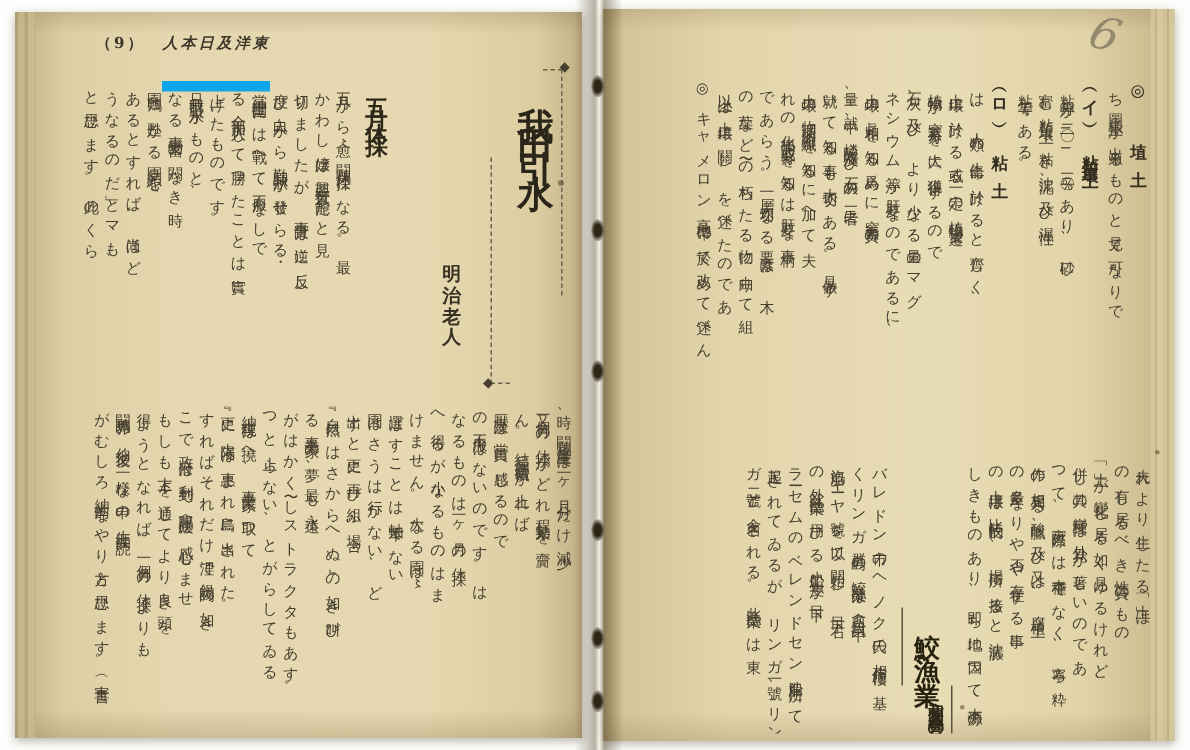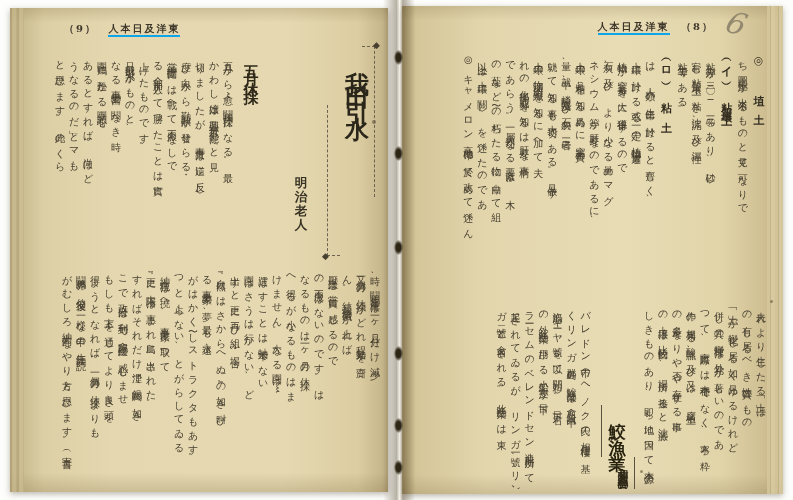--- a/index.html
+++ b/index.html
@@ -23,21 +23,21 @@
 
   
   .gutter{position:absolute;left:383px;top:0;width:32px;height:500px;
     background:linear-gradient(90deg, rgba(70,55,25,0) 0, rgba(70,55,25,.38) 42%, rgba(245,238,214,.35) 52%, rgba(70,55,25,.42) 62%, rgba(70,55,25,0) 100%);}
   .hole{position:absolute;left:394px;width:9px;height:15px;border-radius:50%;
     background:radial-gradient(ellipse at center,#2e2614 0 38%,rgba(46,38,20,0) 75%);}
   .speck{position:absolute;border-radius:50%;background:#55482e;opacity:.55;}
 
   
   .runhead{position:absolute;font-size:10px;font-weight:bold;color:#3c362a;letter-spacing:2px;white-space:nowrap;}
-  .runhead .mag{border-bottom:2px solid #0ea5e9;padding-bottom:1px;}
+  .runhead .mag{border-bottom:7px solid #0ea5e9;padding-bottom:19px;font-style:italic;}
   .runhead .pnum{font-weight:bold;margin:0 6px;}
   .pencil{position:absolute;font-size:30px;color:#93896f;transform:rotate(14deg) skewX(-6deg);font-style:italic;}
 
   
   .v{writing-mode:vertical-rl;text-orientation:upright;}
   .vband{position:absolute;writing-mode:vertical-rl;text-orientation:upright;overflow:hidden;color:#453e2f;}
   .vcol{margin:0 1.5px;font-size:10px;line-height:1.25;letter-spacing:2.5px;white-space:nowrap;}
   .vcol.h2{font-weight:bold;font-size:11px;letter-spacing:4px;color:#332d20;margin:0 3px;}
 
   
@@ -86,24 +86,20 @@
   <div class="hole" style="top:460px"></div>
   <div class="speck" style="left:372px;top:120px;width:4px;height:4px"></div>
   <div class="speck" style="left:770px;top:300px;width:3px;height:3px"></div>
   <div class="speck" style="left:640px;top:470px;width:3px;height:3px"></div>
 
   <div class="runhead" style="left:58px;top:22px">
     <span class="pnum">（9）</span>
     <span class="mag">人本日及洋東</span>
   </div>
 
-  <div class="runhead" style="left:560px;top:20px;width:160px;text-align:right">
-    <span class="mag">人本日及洋東</span>
-    <span class="pnum">（8）</span>
-  </div>
   <div class="pencil" style="left:727px;top:6px">6</div>
 
   <div class="title-box">
     <div class="tb-tr"></div>
     <div class="tb-bl"></div>
     <span class="orn orn-tr">◆</span>
     <span class="orn orn-bl">◆</span>
     <div class="title-text">我田引水</div>
   </div>
 

